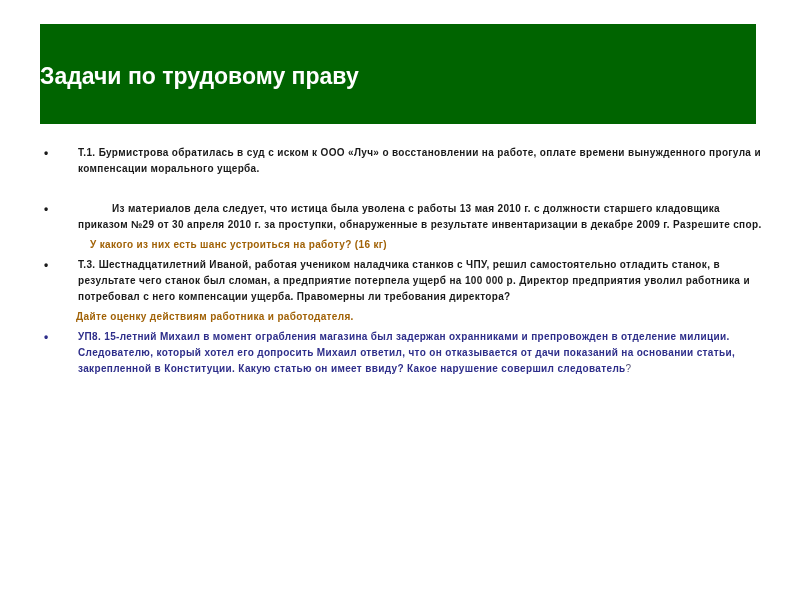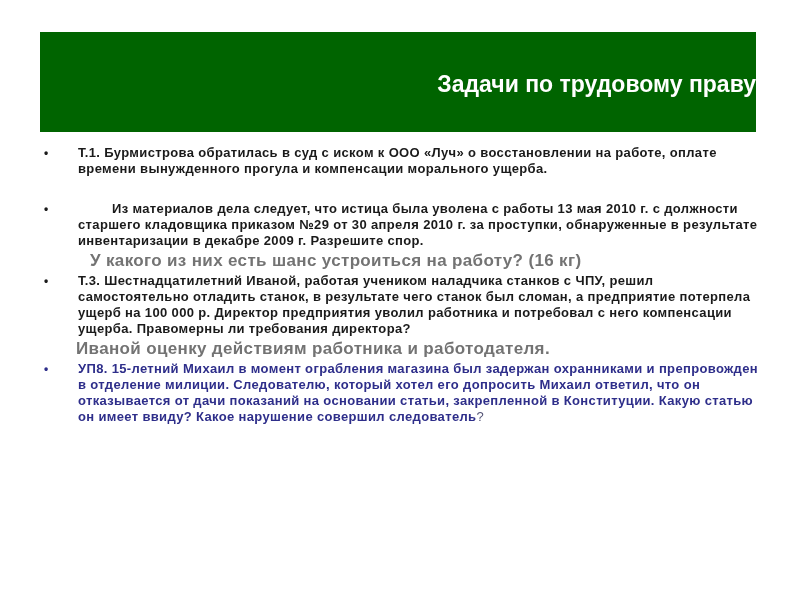--- a/index.html
+++ b/index.html
@@ -10,47 +10,47 @@
     body {
       width: 800px;
       height: 600px;
       position: relative;
       overflow: hidden;
       font-family: "Liberation Sans", "DejaVu Sans", sans-serif;
     }
     .title-banner {
       position: absolute;
       left: 40px;
-      top: 32px;
+      top: 24px;
       width: 716px;
       height: 100px;
       background: #006400;
       display: flex;
       align-items: center;
-      justify-content: flex-end;
+      justify-content: flex-start;
     }
     .title-text {
       color: #ffffff;
       font-family: "Liberation Sans", sans-serif;
       font-weight: bold;
       font-size: 23px;
       letter-spacing: 0px;
       margin-top: 4px;
     }
     .content {
       position: absolute;
       left: 44px;
       top: 145px;
       width: 720px;
     }
     .item {
       position: relative;
       padding-left: 34px;
       font-weight: bold;
-      font-size: 13px;
+      font-size: 10px;
       line-height: 16px;
       color: #1a1a1a;
       margin-bottom: 4px;
       letter-spacing: 0.35px;
     }
     .item.bullet::before {
       content: "\2022";
       position: absolute;
       left: 0;
       top: 0;
@@ -63,23 +63,23 @@
     .item.blue::before {
       color: #2e2e8a;
     }
     .indent-first {
       text-indent: 34px;
       margin-top: 24px;
     }
     .plain {
       padding-left: 34px;
       font-weight: bold;
-      font-size: 17px;
+      font-size: 10px;
       line-height: 16px;
-      color: #737373;
+      color: #a16207;
       margin-bottom: 4px;
       letter-spacing: 0.35px;
     }
     .plain.indent-a { text-indent: 6px; }
     .plain.indent-b { padding-left: 26px; }
     .qmark {
       font-weight: normal;
       color: #555577;
     }
   </style>
@@ -97,18 +97,18 @@
   <div class="item bullet">
     <div class="indent-first">Из материалов дела следует, что истица была уволена с работы 13 мая 2010 г. с должности старшего кладовщика приказом №29 от 30 апреля 2010 г. за проступки, обнаруженные в результате инвентаризации в декабре 2009 г.  Разрешите спор.</div>
   </div>
   <div class="plain indent-b">
     <span style="padding-left:20px;">У какого из них есть шанс устроиться на работу? (16 кг)</span>
   </div>
   <div class="item bullet">
     <span>Т.3. Шестнадцатилетний Иваной,  работая учеником наладчика станков с ЧПУ, решил самостоятельно отладить станок, в  результате чего станок был сломан, а предприятие потерпела ущерб на 100 000 р.  Директор предприятия уволил работника и потребовал с него компенсации ущерба. Правомерны ли требования директора?</span>
   </div>
   <div class="plain indent-a" style="padding-left:26px;">
-    <span>Иваной оценку действиям работника и работодателя.</span>
+    <span>Дайте оценку действиям работника и работодателя.</span>
   </div>
   <div class="item bullet blue">
     <span>УП8. 15-летний Михаил в момент ограбления магазина был задержан охранниками и препровожден в отделение милиции. Следователю, который хотел его  допросить Михаил ответил, что он отказывается от дачи показаний на основании статьи, закрепленной в Конституции. Какую статью он имеет ввиду? Какое нарушение совершил следователь</span><span class="qmark">?</span>
   </div>
 </div>
 
 </body></html>

